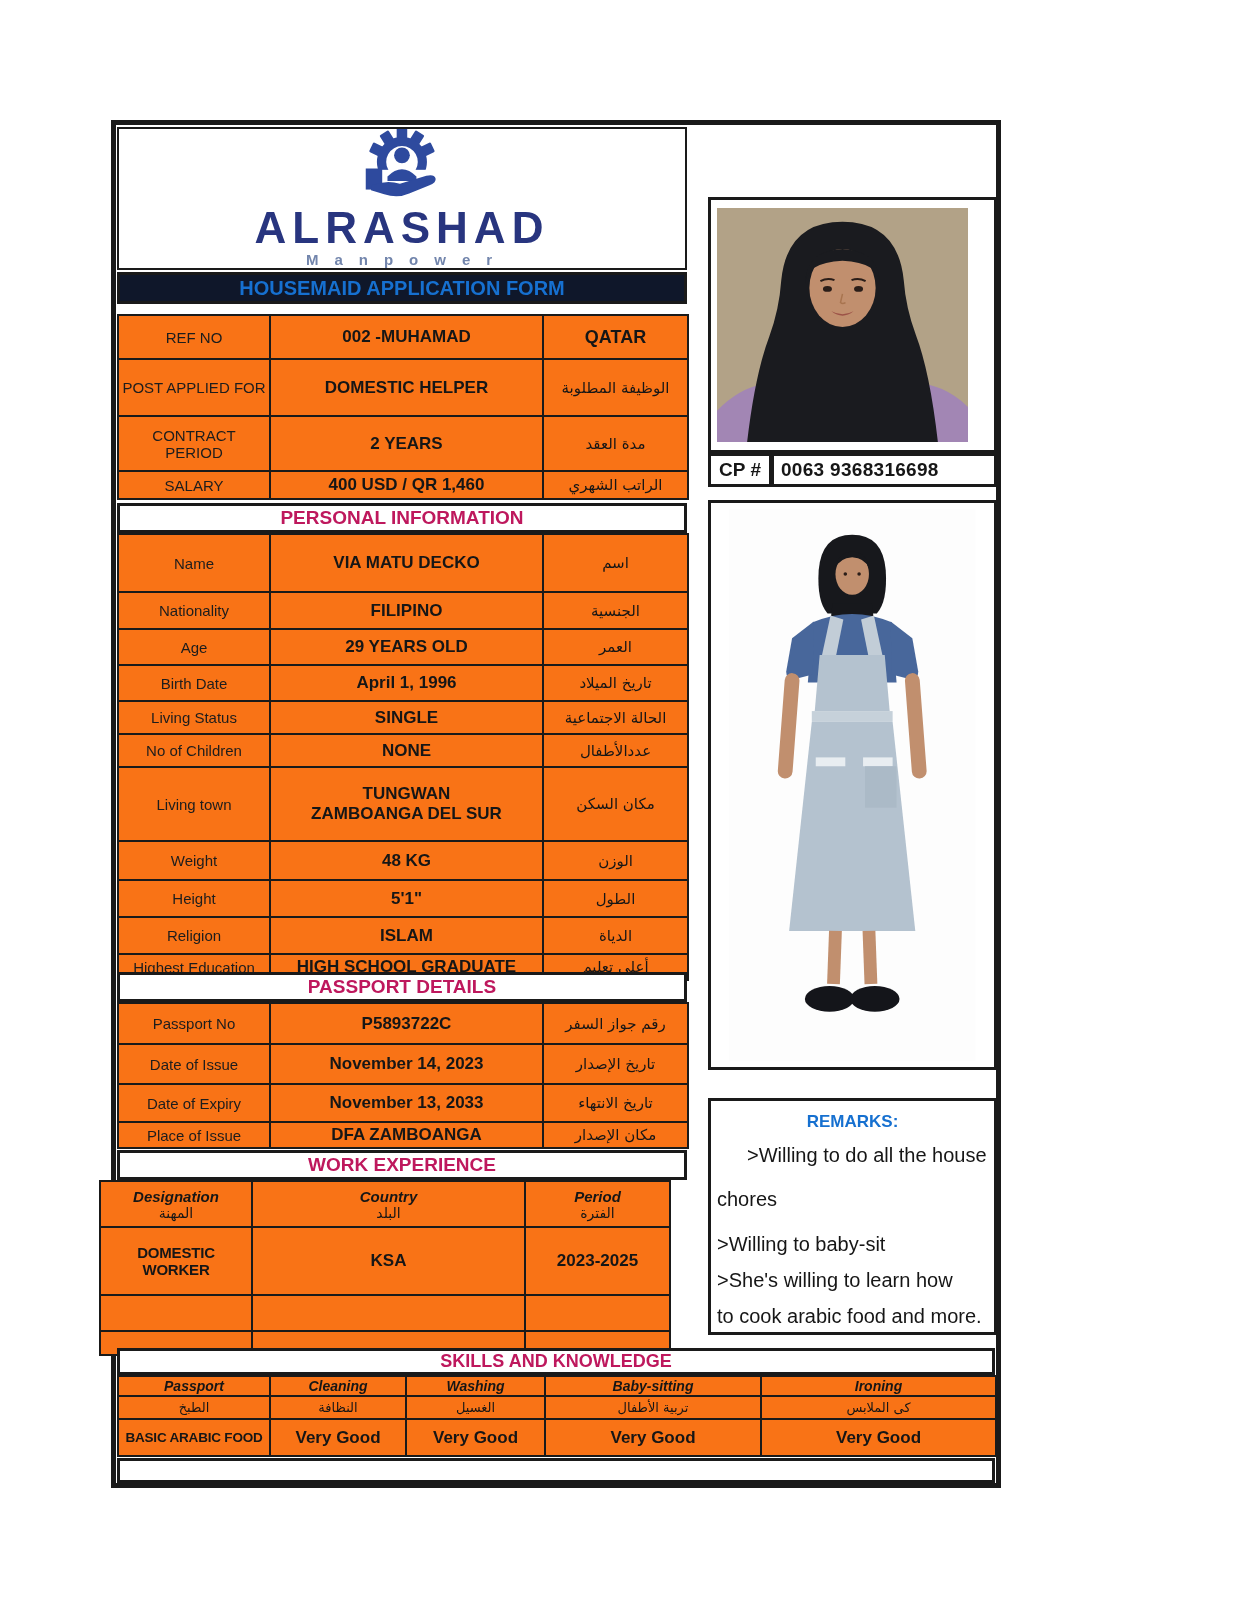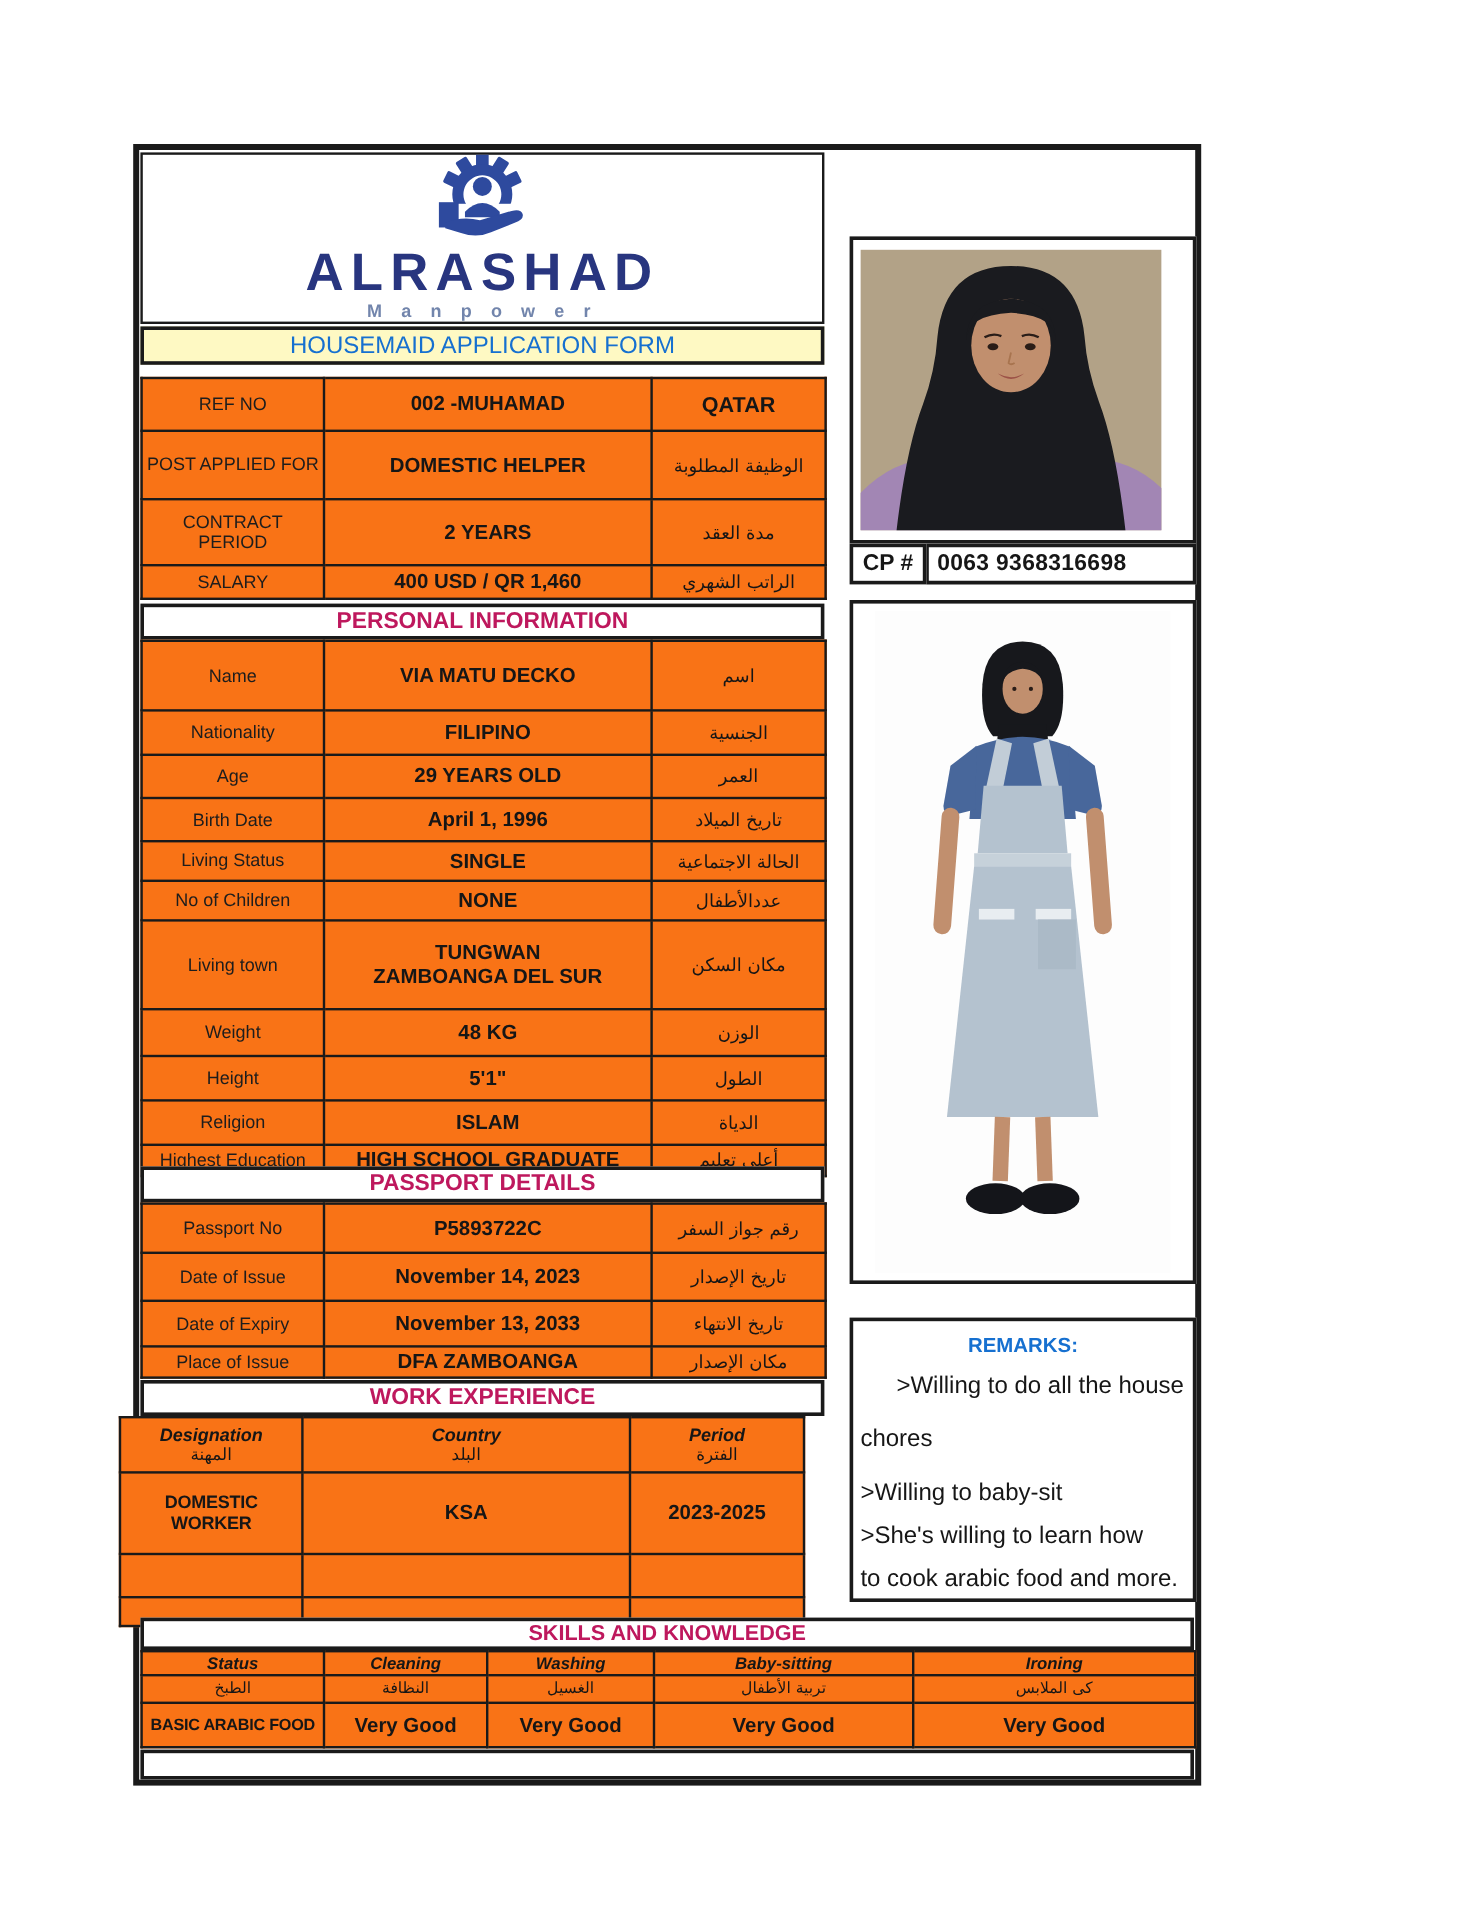--- a/index.html
+++ b/index.html
@@ -11,21 +11,21 @@
   .outline { position:absolute; left:111px; top:120px; width:890px; height:1368px; border:5px solid #1a1a1a; }
 
   
   .logo-box { position:absolute; left:117px; top:127px; width:570px; height:143px; border:2px solid #1a1a1a;
     display:flex; flex-direction:column; align-items:center; justify-content:center; background:#fff; }
   .logo-icon { height:82px; }
   .logo-title { font-size:44px; font-weight:bold; color:#28357f; letter-spacing:6px; line-height:1; margin-top:-2px; }
   .logo-subtitle { font-size:15px; font-weight:bold; color:#7285ac; letter-spacing:16px; margin-top:1px; padding-left:10px; }
 
   .title-box { position:absolute; left:117px; top:272px; width:570px; height:32px; border:3px solid #1a1a1a;
-    display:flex; align-items:center; justify-content:center; color:#1670d0; font-weight:normal; font-size:20px; background:#fef9c3; }
+    display:flex; align-items:center; justify-content:center; color:#1670d0; font-weight:bold; font-size:20px; background:#0f172a; }
 
   
   .grid { position:absolute; border-collapse:collapse; table-layout:fixed; background:#f97316; }
   .grid td { border:2px solid #1a1a1a; text-align:center; vertical-align:middle; overflow:hidden; padding:1px 3px; }
   .lbl { font-size:15px; color:#1d1d1d; }
   .val { font-size:17px; font-weight:bold; }
   .ar  { font-size:15px; font-family:"DejaVu Sans", sans-serif; }
   .latin-right { font-size:18px; font-weight:bold; font-family:"Liberation Sans", sans-serif; }
   .va-bottom { vertical-align:bottom; padding-bottom:5px; }
 
@@ -337,21 +337,21 @@
   <table class="grid skills-table">
     <colgroup>
         <col style="width:152px">
         <col style="width:136px">
         <col style="width:139px">
         <col style="width:216px">
         <col style="width:235px">
       </colgroup>
     <tbody>
         <tr class="sk-en" style="height:20px">
-      <td>Status</td>
+      <td>Passport</td>
       <td>Cleaning</td>
       <td>Washing</td>
       <td>Baby-sitting</td>
       <td>Ironing</td>
     </tr>
     <tr class="sk-ar" style="height:23px">
       <td>الطبخ</td>
       <td>النظافة</td>
       <td>الغسيل</td>
       <td>تربية الأطفال</td>

